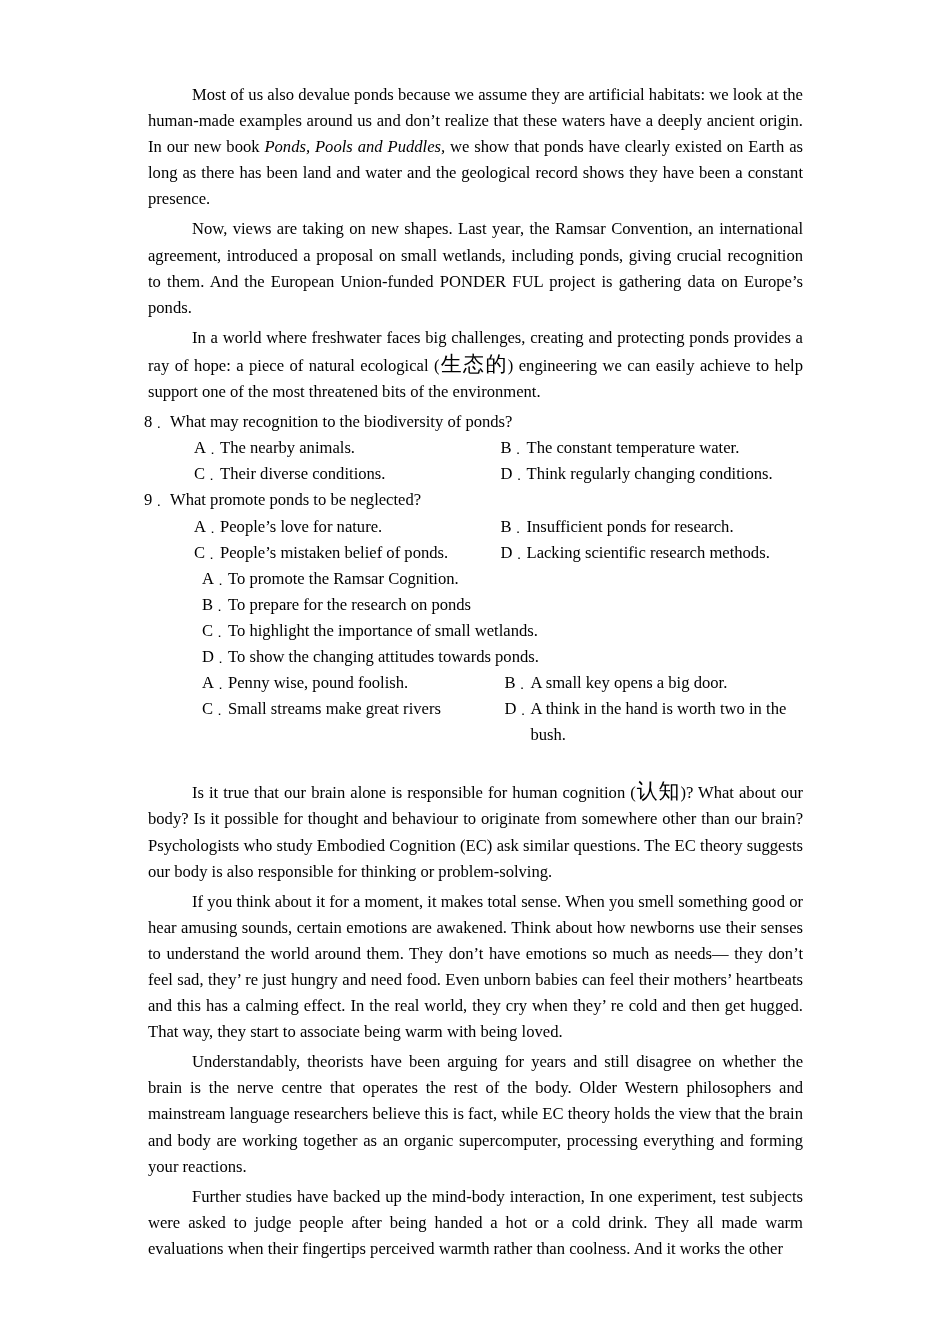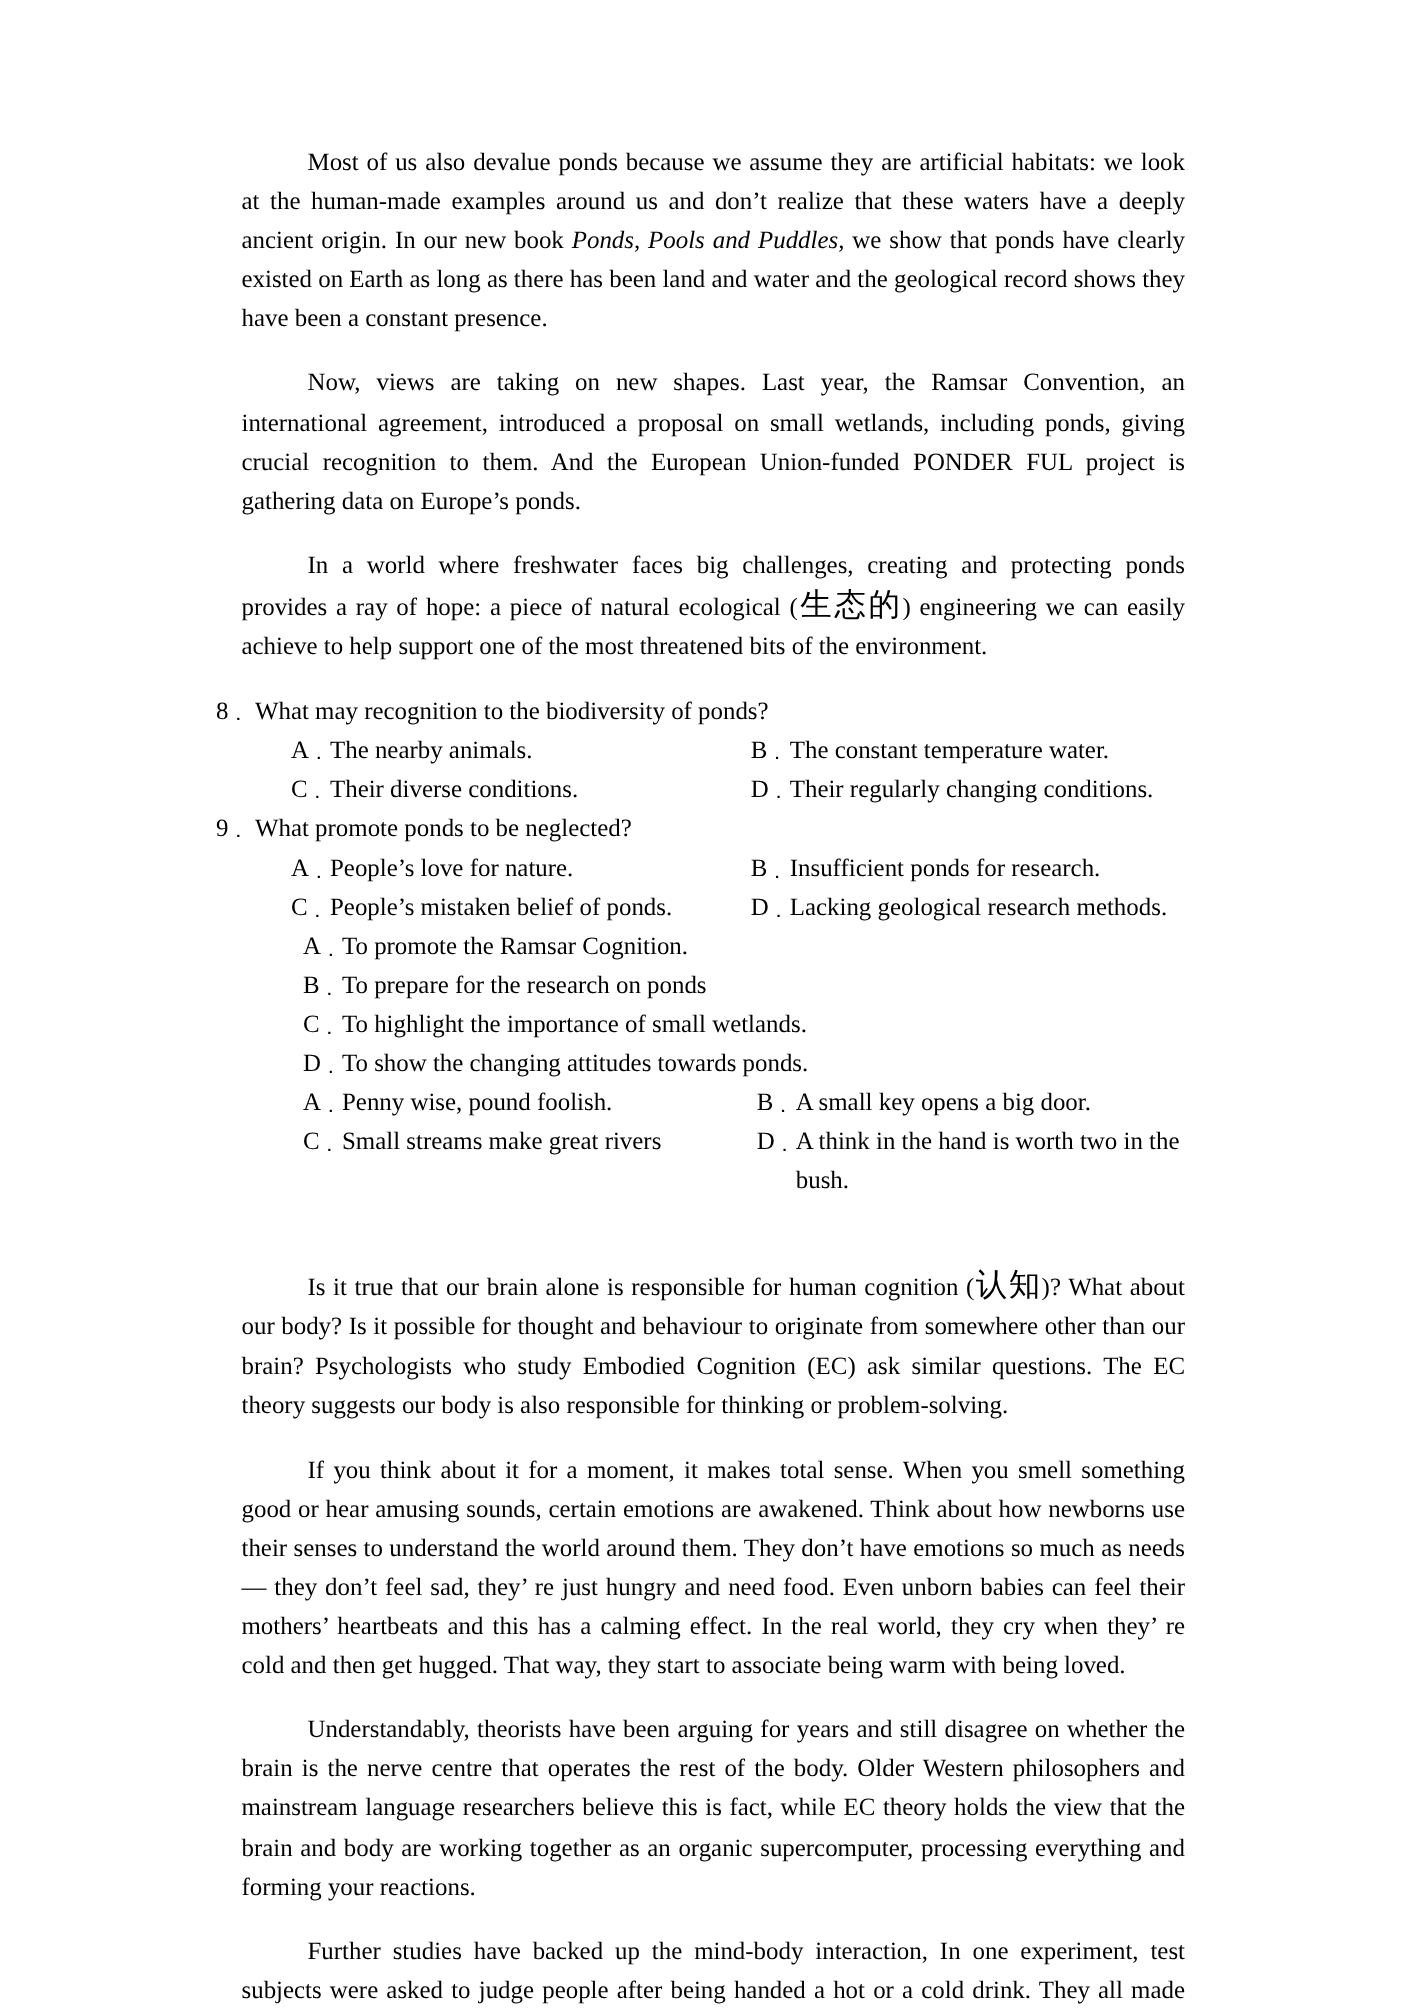--- a/index.html
+++ b/index.html
@@ -18,21 +18,21 @@
   }
   .content {
     position: absolute;
     left: 144px;
     top: 78px;
     width: 663px;
   }
 
   
   .para {
-    margin: 17px;
+    margin: 4px;
     font-size: 16.6px;
     line-height: 26.1px;
     text-align: justify;
     text-justify: inter-word;
     text-indent: 44px;
     hyphens: none;
   }
   .para .ital { font-style: italic; }
   .para .cjk {
     font-family: "DejaVu Sans", sans-serif;
@@ -120,21 +120,21 @@
               <span class="opt-text">The constant temperature water.</span>
             </div>
           </div>
           <div class="opt-row two opt-indent-a">
             <div class="opt">
               <span class="opt-letter">C<span class="cjk-dot">．</span></span>
               <span class="opt-text">Their diverse conditions.</span>
             </div>
             <div class="opt">
               <span class="opt-letter">D<span class="cjk-dot">．</span></span>
-              <span class="opt-text">Their regularly changing conditions.</span>
+              <span class="opt-text">Think regularly changing conditions.</span>
             </div>
           </div>
         </div>
         <div class="question">
           <div class="q-stem">
             <span class="q-num">9<span class="cjk-dot">．</span></span>
             <span class="q-text">What promote ponds to be neglected?</span>
           </div>
           <div class="opt-row two opt-indent-a">
             <div class="opt">
@@ -146,21 +146,21 @@
               <span class="opt-text">Insufficient ponds for research.</span>
             </div>
           </div>
           <div class="opt-row two opt-indent-a">
             <div class="opt">
               <span class="opt-letter">C<span class="cjk-dot">．</span></span>
               <span class="opt-text">People’s mistaken belief of ponds.</span>
             </div>
             <div class="opt">
               <span class="opt-letter">D<span class="cjk-dot">．</span></span>
-              <span class="opt-text">Lacking geological research methods.</span>
+              <span class="opt-text">Lacking scientific research methods.</span>
             </div>
           </div>
         </div>
         <div class="question">
           <div class="opt-row one opt-indent-b">
             <div class="opt">
               <span class="opt-letter">A<span class="cjk-dot">．</span></span>
               <span class="opt-text">To promote the Ramsar Cognition.</span>
             </div>
           </div>

